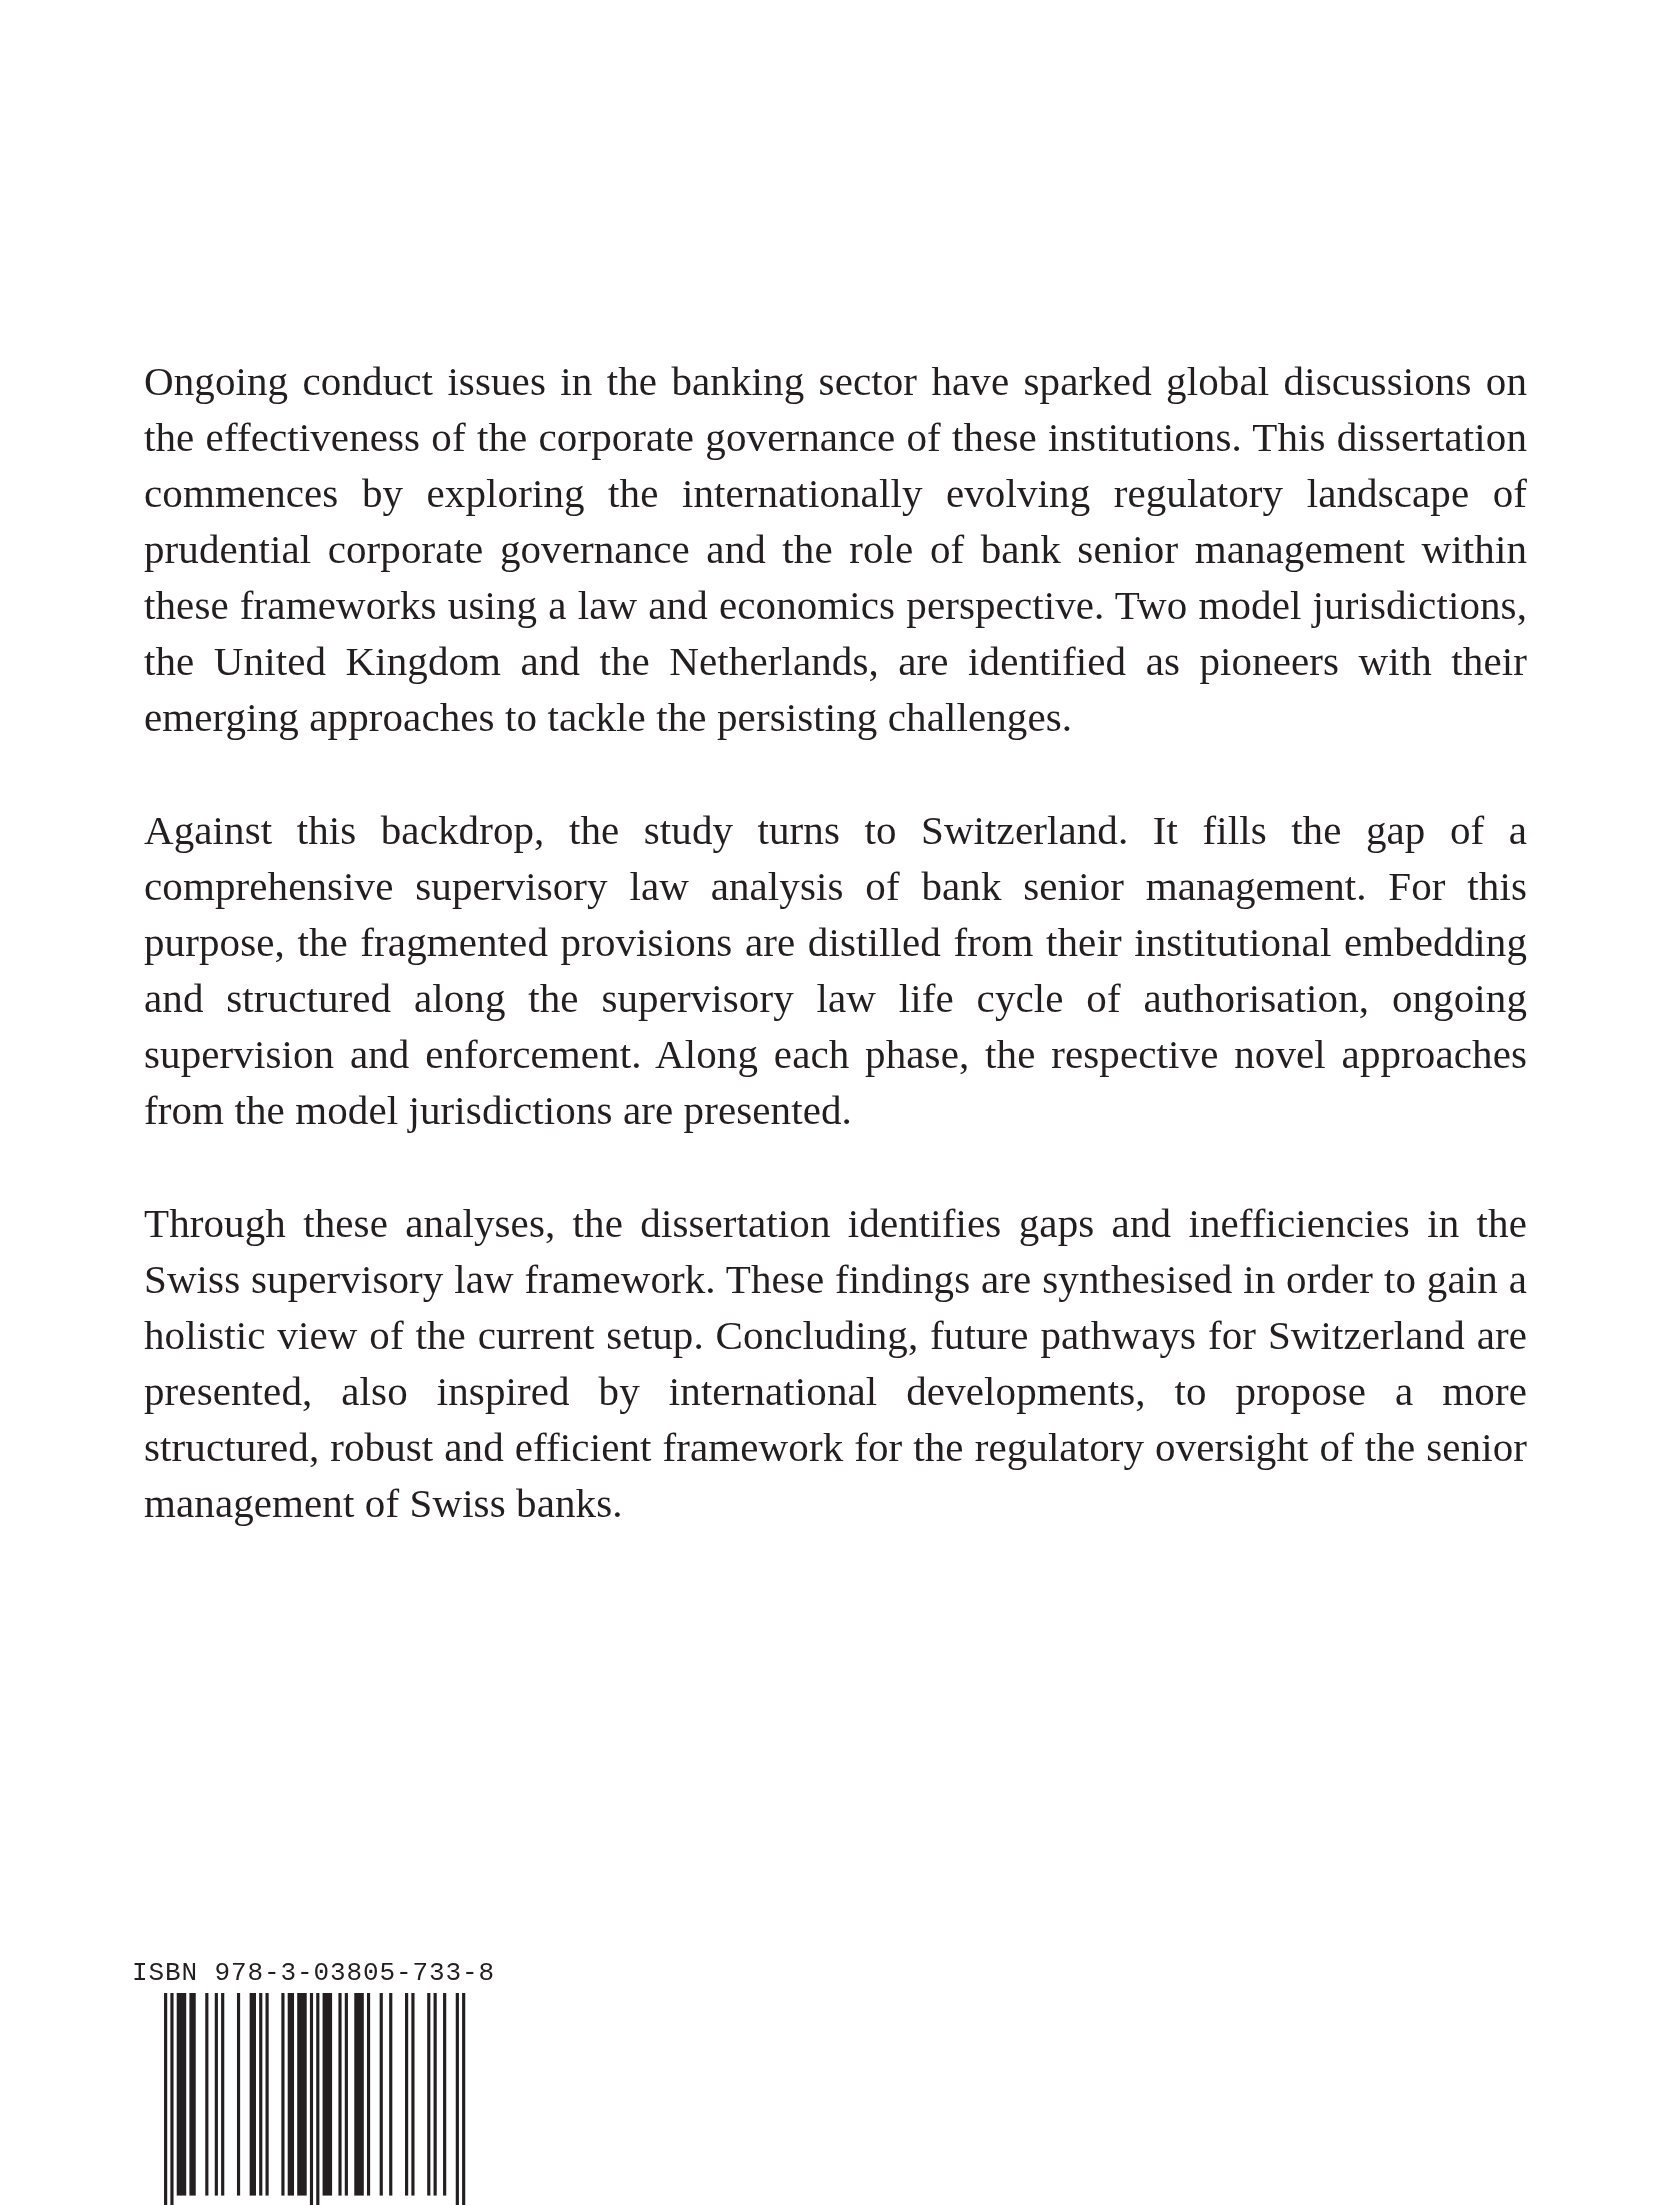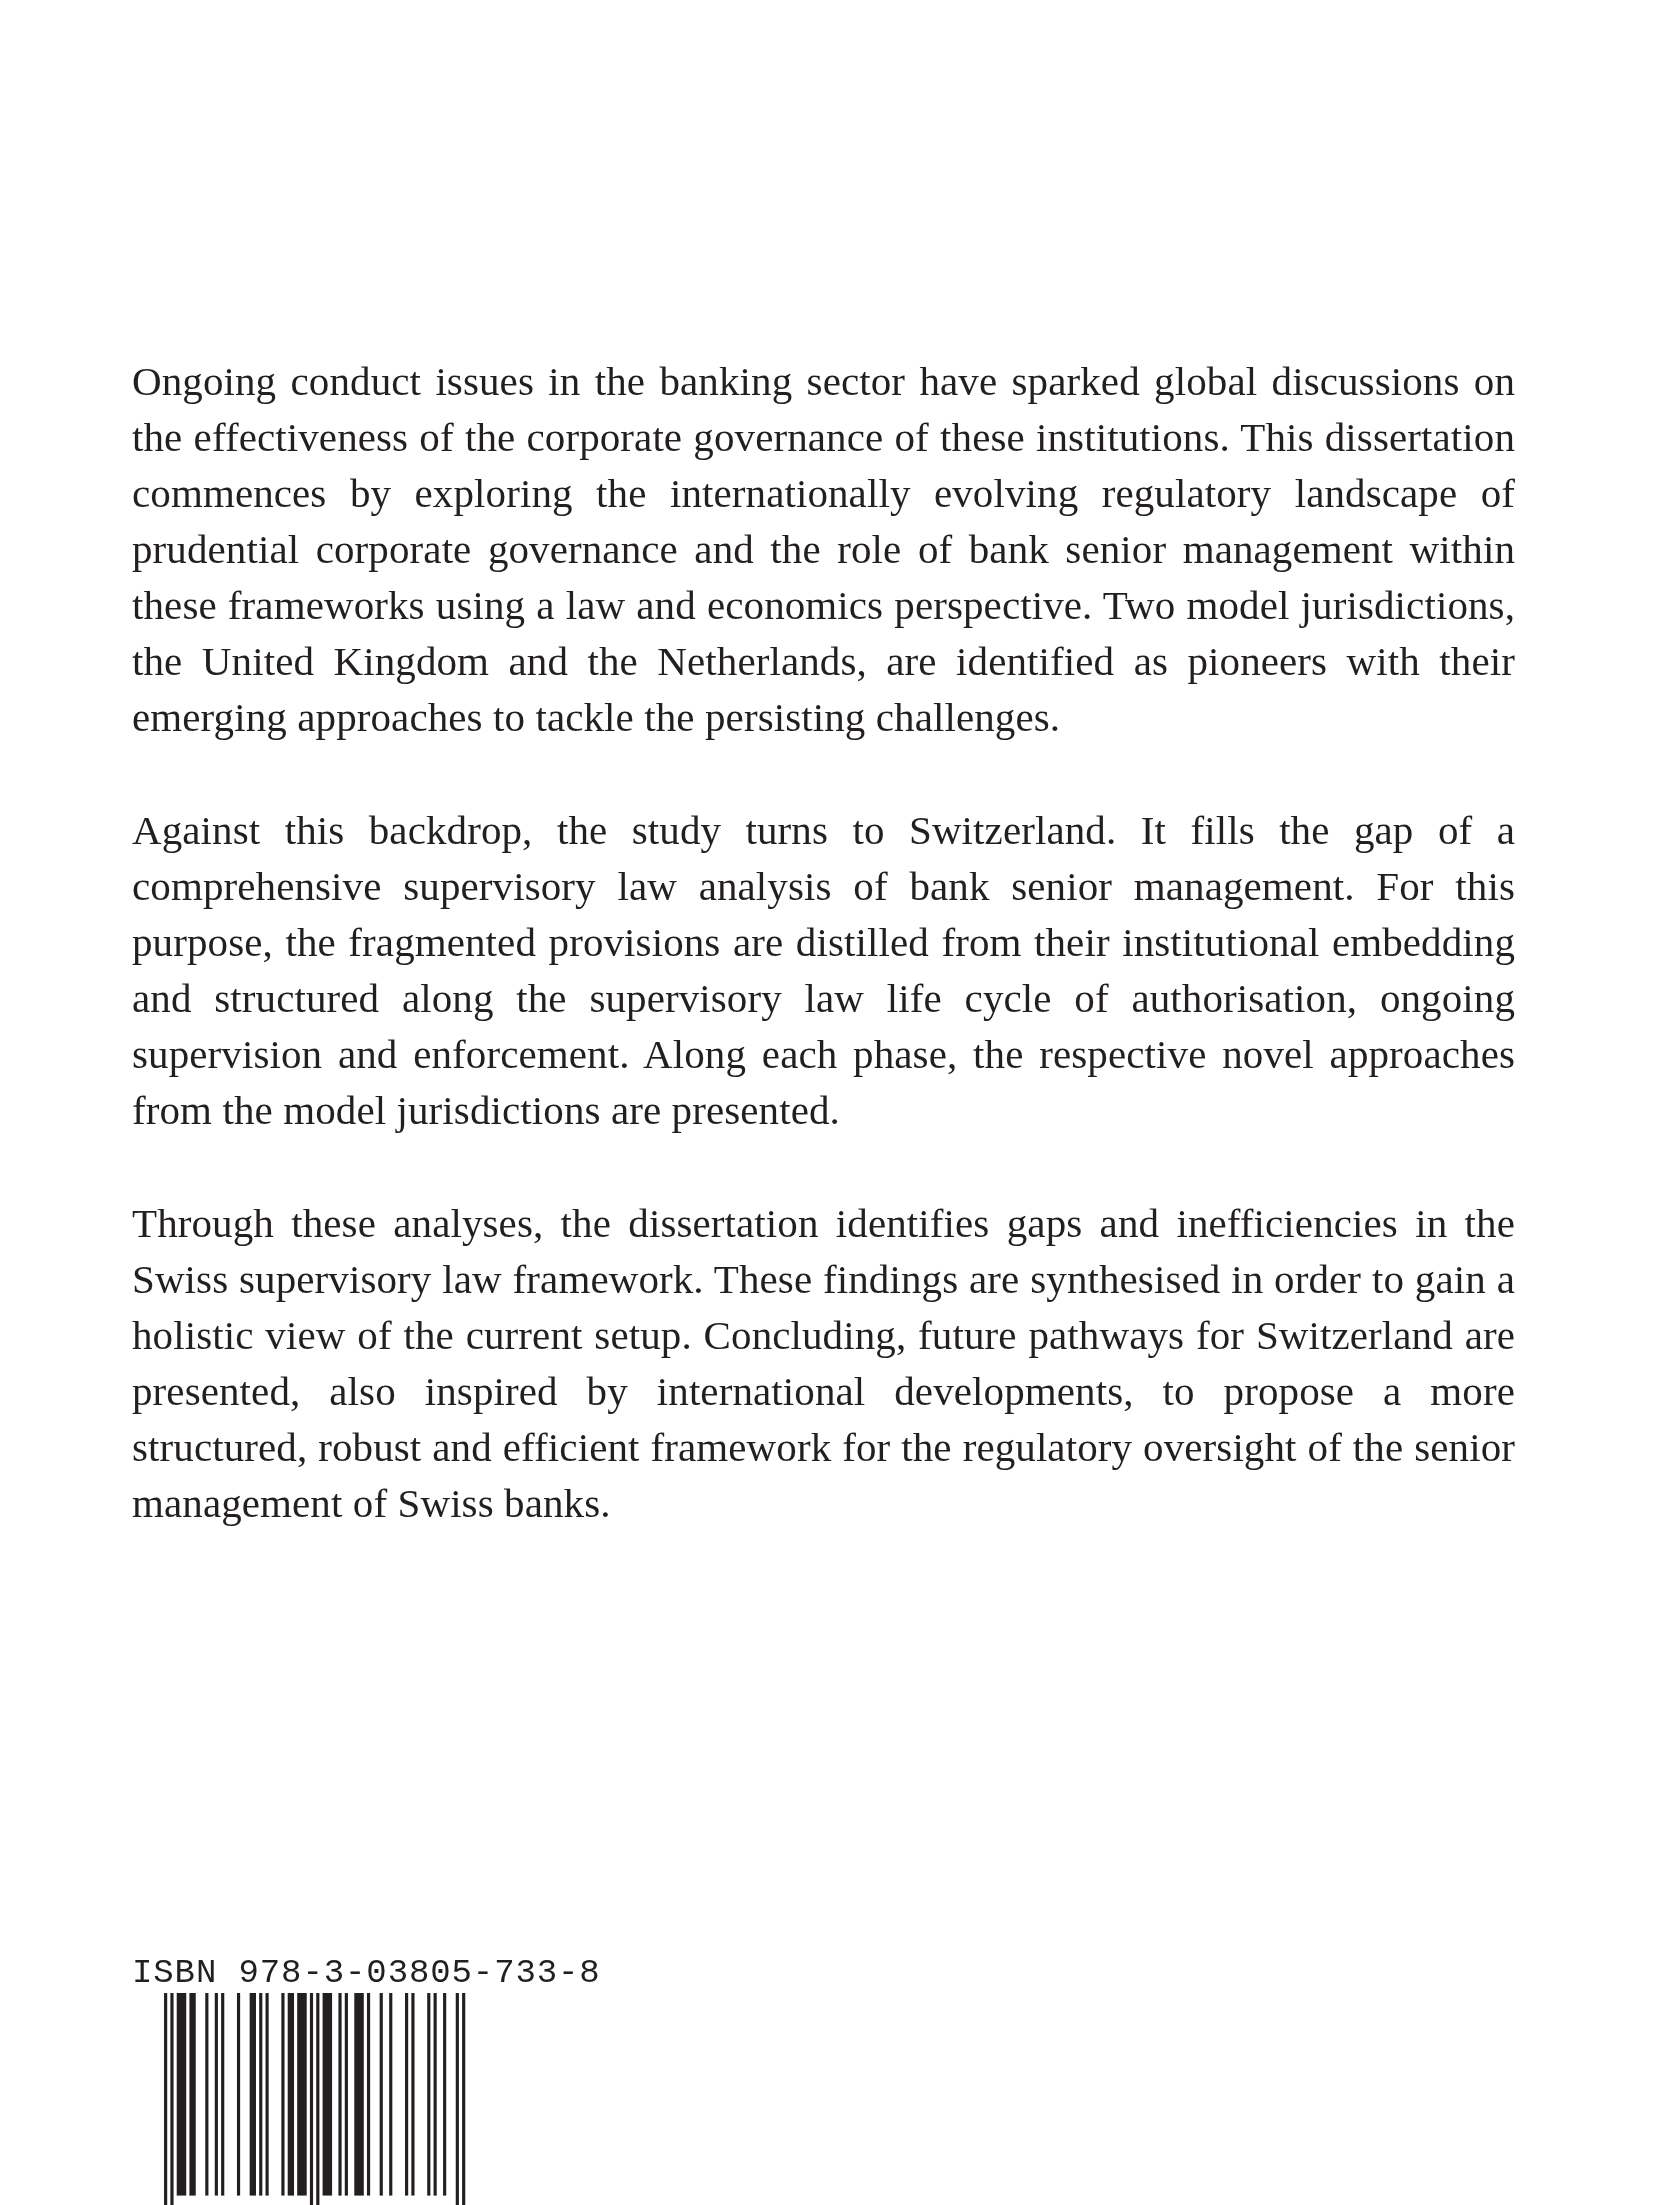--- a/index.html
+++ b/index.html
@@ -10,21 +10,21 @@
     body {
       width: 1667px;
       height: 2407px;
       position: relative;
       overflow: hidden;
       background: #ffffff;
       color: #231f20;
     }
     .blurb {
       position: absolute;
-      left: 132px;
+      left: 144px;
       top: 353px;
       width: 1383px;
       font-family: "Liberation Serif", "DejaVu Serif", serif;
       font-size: 41px;
       line-height: 56px;
       letter-spacing: 0.1px;
       text-align: justify;
       hyphens: manual;
     }
     .blurb p {
@@ -33,21 +33,21 @@
       text-align-last: left;
     }
     .isbn-block {
       position: absolute;
       left: 132px;
       top: 1958px;
       width: 397px;
     }
     .isbn-text {
       font-family: "Liberation Mono", "DejaVu Sans Mono", monospace;
-      font-size: 34px;
+      font-size: 26px;
       line-height: 31px;
       letter-spacing: 0.9px;
       color: #231f20;
       white-space: nowrap;
       font-weight: normal;
     }
     .barcode {
       position: relative;
       margin-top: 4.4px;
       width: 397px;

